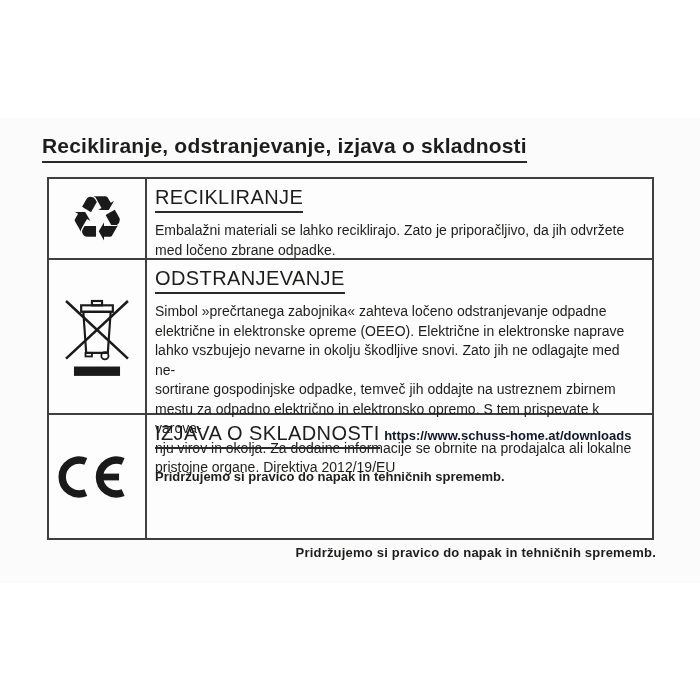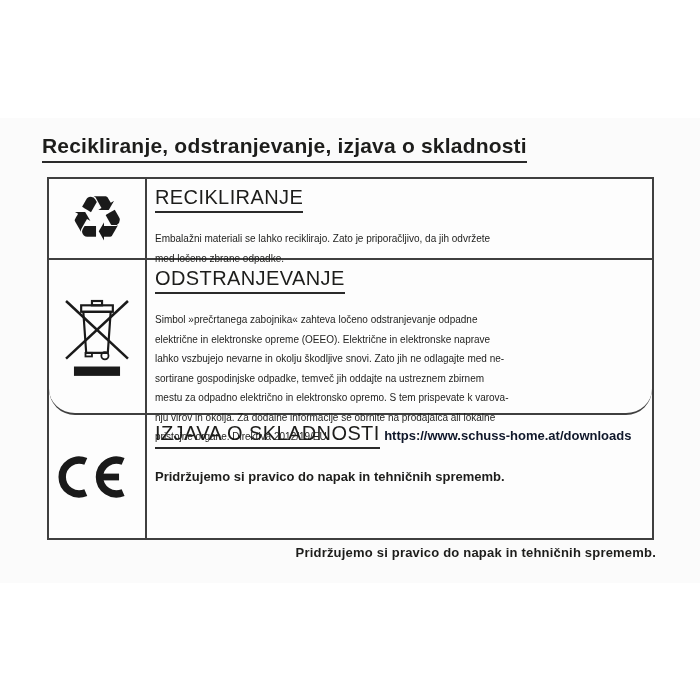--- a/index.html
+++ b/index.html
@@ -42,21 +42,21 @@
     background: #fdfdfd;
     box-sizing: border-box;
   }
   .doc-row {
     display: flex;
     border-bottom: 2px solid #3f3f3f;
     box-sizing: border-box;
   }
   .doc-row:last-child { border-bottom: none; }
   .row-recycle   { height: 81px; }
-  .row-disposal  { height: 155px; border-radius: 26px; }
+  .row-disposal  { height: 155px; }
   .row-conform   { height: 123px; }
   .icon-cell {
     width: 98px;
     flex: none;
     border-right: 2px solid #3f3f3f;
     display: flex;
     flex-direction: column;
     align-items: center;
     justify-content: center;
     box-sizing: border-box;
@@ -69,24 +69,23 @@
   .cell-heading {
     display: inline-block;
     font-size: 20px;
     font-weight: normal;
     letter-spacing: 0.4px;
     border-bottom: 2px solid #2a2a2a;
     padding-bottom: 2px;
     margin-bottom: 8px;
   }
   .cell-body {
-    font-size: 10px;
+    font-size: 14px;
     line-height: 19.5px;
     white-space: pre-line;
-    margin-top: 8px;
   }
   .cell-link {
     font-size: 13px;
     line-height: 19.5px;
     font-weight: bold;
     color: #0f172a;
     text-decoration: none;
     display: inline-block;
   }
   .cell-note {

